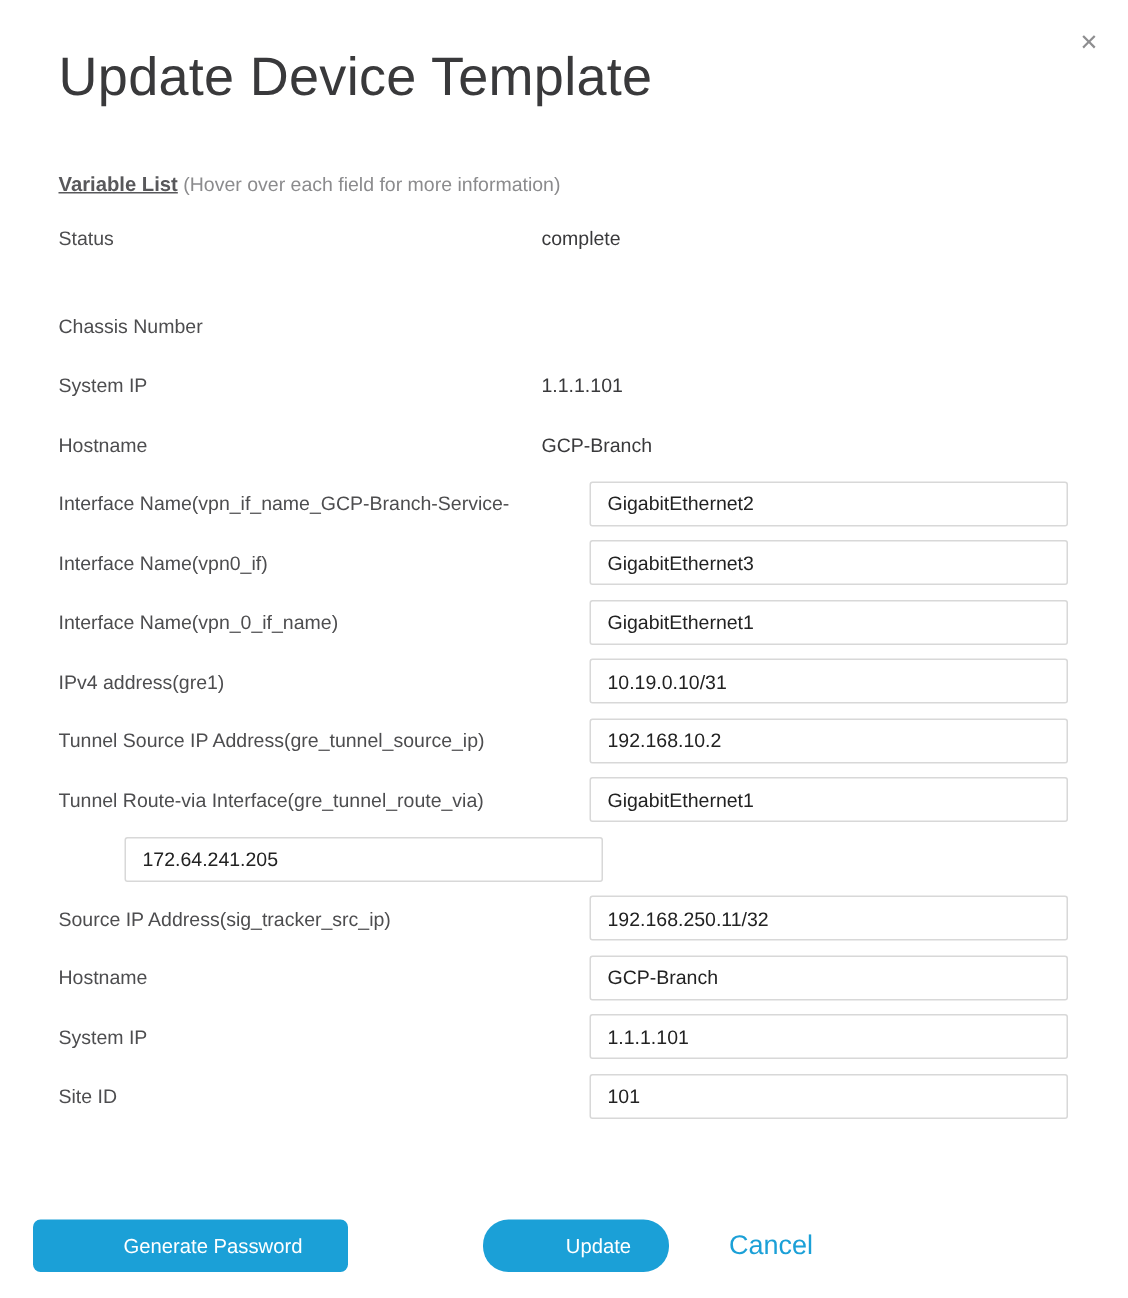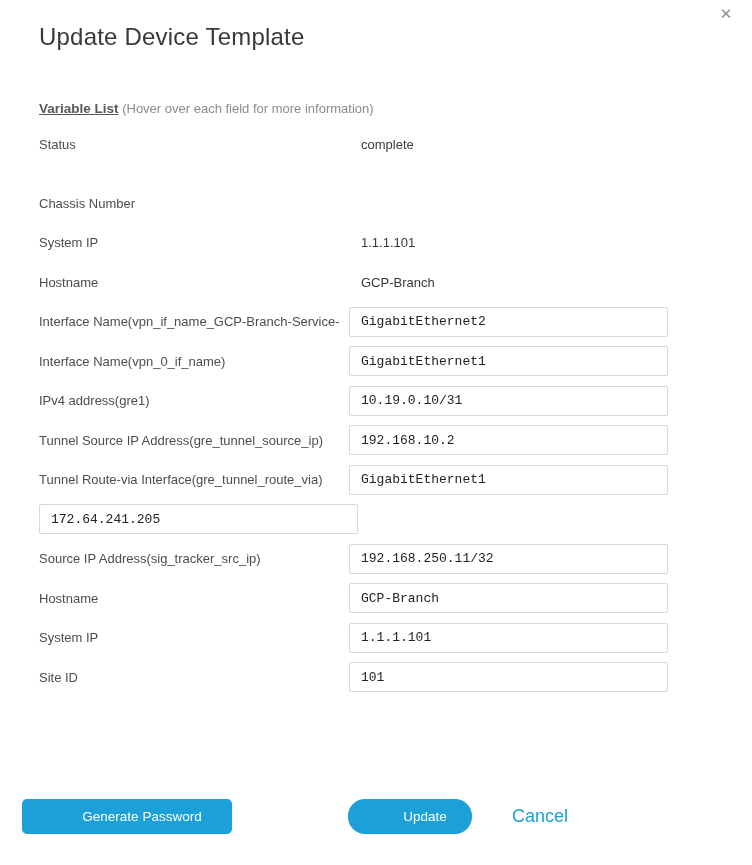--- a/index.html
+++ b/index.html
@@ -16,25 +16,26 @@
   .close-btn {
     position: absolute; top: 4px; right: 16px;
     width: 20px; height: 20px;
     display: flex; align-items: center; justify-content: center;
     font-size: 15px; color: #8e8e90;
     cursor: pointer; user-select: none;
   }
 
   .dialog-title {
     padding: 20px 0 0 39px;
-    font-size: 24px;
+    font-size: 36px;
     font-weight: 300;
     letter-spacing: 0.2px;
     color: #39393b;
     line-height: 34px;
+    margin-top: 14px;
   }
 
   .section-header {
     margin: 47px 0 0 39px;
     font-size: 13px;
     color: #8b8b8d;
   }
   .section-header .section-title {
     font-weight: bold;
     font-size: 13.5px;
@@ -66,24 +67,25 @@
     padding-left: 12px;
   }
 
   .row-input {
     width: 319px;
     height: 30px;
     border: 1px solid #d8d8d8;
     border-radius: 2px;
     padding: 0 11px;
     font-size: 13px;
-    font-family: Liberation Mono, monospace;
+    font-family: Liberation Sans, sans-serif;
     color: #222;
     background: #fff;
     outline: none;
+    margin-left: 44px;
   }
 
   .footer {
     position: absolute;
     left: 0; right: 0;
     top: 799px;
     display: flex;
     align-items: center;
   }
   .btn {
@@ -91,21 +93,21 @@
     border: none;
     border-radius: 5px;
     background: #1ba0d7;
     color: #ffffff;
     font-size: 13.5px;
     font-family: "Liberation Sans", "DejaVu Sans", sans-serif;
     cursor: pointer;
     padding-left: 30px;
   }
   .btn-generate { margin-left: 22px; width: 210px; }
-  .btn-update   { margin-left: 116px; width: 124px; border-radius: 17px; }
+  .btn-update   { margin-left: 90px; width: 124px; border-radius: 17px; }
   .link-cancel {
     margin-left: 40px;
     font-size: 18px;
     color: #1ba0d7;
     cursor: pointer;
     user-select: none;
   }
 </style>
 </head>
 <body>
@@ -134,20 +136,24 @@
         <div class="row-label">System IP</div>
         <div class="row-value">1.1.1.101</div>
       </div>
       <div class="row">
         <div class="row-label">Hostname</div>
         <div class="row-value">GCP-Branch</div>
       </div>
       <div class="row">
         <div class="row-label">Interface Name(vpn_if_name_GCP-Branch-Service-</div>
         <input type="text" class="row-input" value="GigabitEthernet2" style="">
+      </div>
+      <div class="row">
+        <div class="row-label">Interface Name(vpn0_if)</div>
+        <input type="text" class="row-input" value="GigabitEthernet3" style="">
       </div>
       <div class="row">
         <div class="row-label">Interface Name(vpn_0_if_name)</div>
         <input type="text" class="row-input" value="GigabitEthernet1" style="">
       </div>
       <div class="row">
         <div class="row-label">IPv4 address(gre1)</div>
         <input type="text" class="row-input" value="10.19.0.10/31" style="">
       </div>
       <div class="row">

